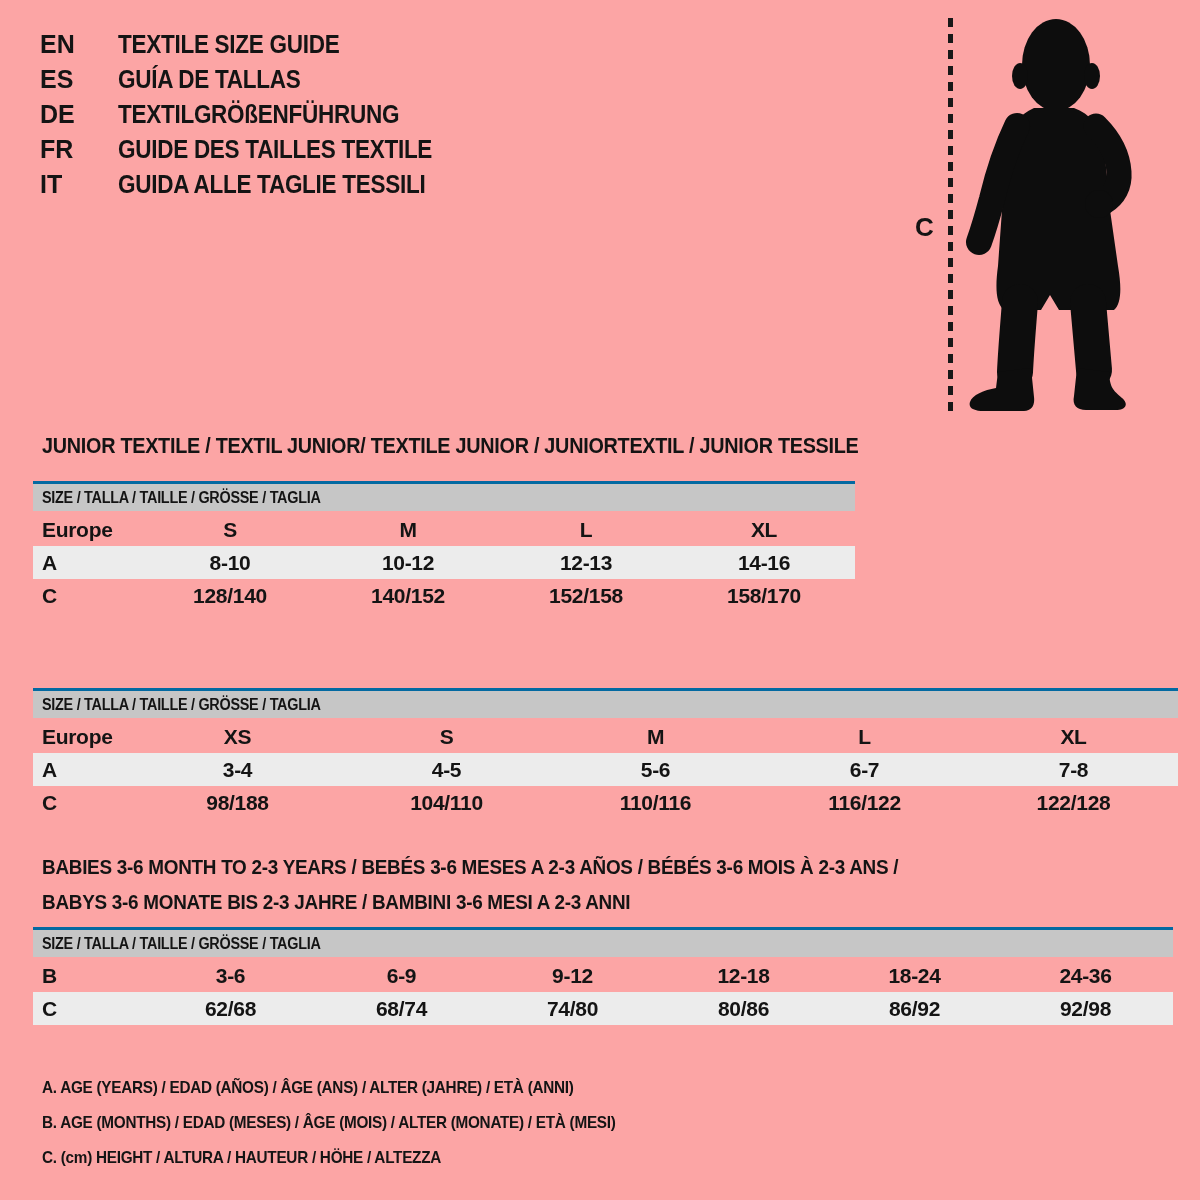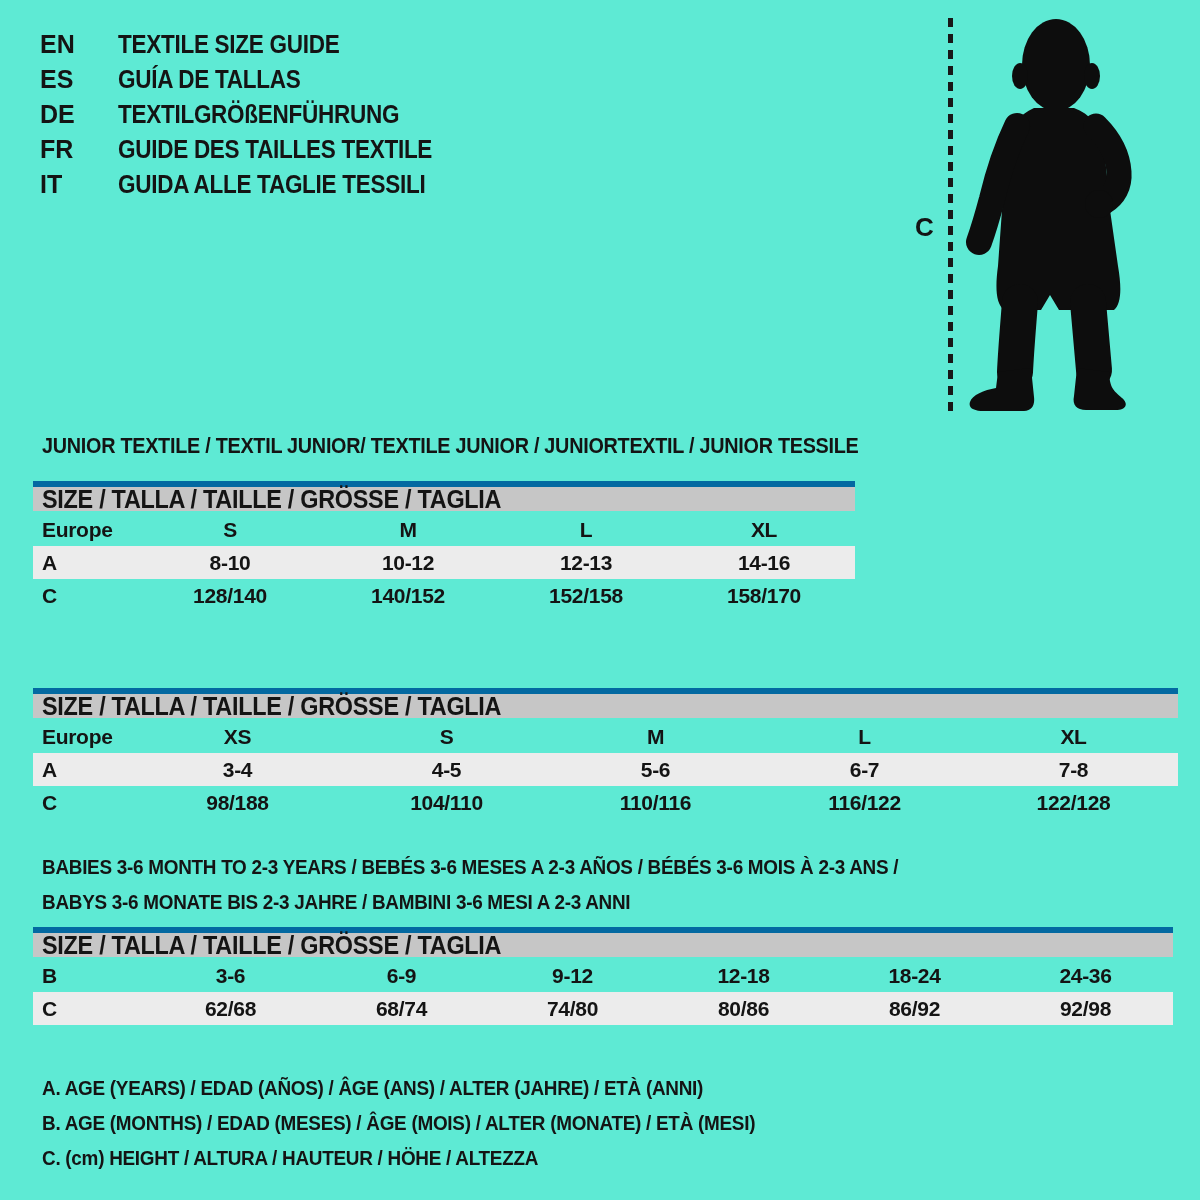--- a/index.html
+++ b/index.html
@@ -1,17 +1,17 @@
 <!DOCTYPE html>
 <html><head>
 <meta charset="utf-8">
 <style>
   html,body{margin:0;padding:0;background:#fff;}
   .page{
-    position:relative;width:1200px;height:1200px;background:#5eead4;overflow:hidden;
+    position:relative;width:1200px;height:1200px;background:#fca5a5;overflow:hidden;
     font-family:"Liberation Sans","DejaVu Sans",sans-serif;
     font-weight:700;color:#141414;
     -webkit-font-smoothing:antialiased;
   }
   .abs{position:absolute;}
   .cond{display:inline-block;transform:scaleX(0.9);transform-origin:0 50%;white-space:nowrap;letter-spacing:-0.3px;}
 
   
   .lang-block{left:40px;top:27px;}
   .lang-row{display:flex;height:35px;align-items:center;font-size:25px;}
@@ -27,43 +27,43 @@
   .baby-svg{left:962px;top:14px;}
 
   
   .section-title{font-size:22px;white-space:nowrap;}
   .babies-title{line-height:35px;font-size:21px;}
   .title-sub{font-size:14px;position:relative;top:5px;letter-spacing:0;}
 
   
   .table{background:transparent;}
   .thead{
-    height:30px;background:#c6c6c6;border-top:6px solid #0369a1;
+    height:30px;background:#c6c6c6;border-top:3px solid #0369a1;
     display:flex;align-items:center;padding-left:9px;box-sizing:border-box;
-    font-size:26px;margin-bottom:2px;
+    font-size:16px;margin-bottom:2px;
   }
   .trow{display:flex;height:33px;align-items:center;}
   .trow.alt{background:#ececec;}
   .cell{text-align:center;font-size:21px;flex:none;letter-spacing:-0.3px;}
   .cell.lbl{text-align:left;padding-left:9px;box-sizing:border-box;}
 
   .t-junior{left:33px;top:481px;width:822px;}
   .t-junior .cell{width:178px;}
   .t-junior .cell.lbl{width:108px;}
 
   .t-children{left:33px;top:688px;width:1145px;}
   .t-children .cell{width:209px;}
   .t-children .cell.lbl{width:100px;}
 
   .t-babies{left:33px;top:927px;width:1140px;}
   .t-babies .cell{width:171px;}
   .t-babies .cell.lbl{width:112px;}
 
   
-  .legend{left:42px;top:1070px;line-height:35px;font-size:21px;}
+  .legend{left:42px;top:1070px;line-height:35px;font-size:17px;}
   .legend-line{display:block;}
 </style>
 </head>
 <body>
 
 <div class="page">
 
   <div class="abs lang-block">
     <div class="lang-row">
       <span class="lang-code">EN</span>

